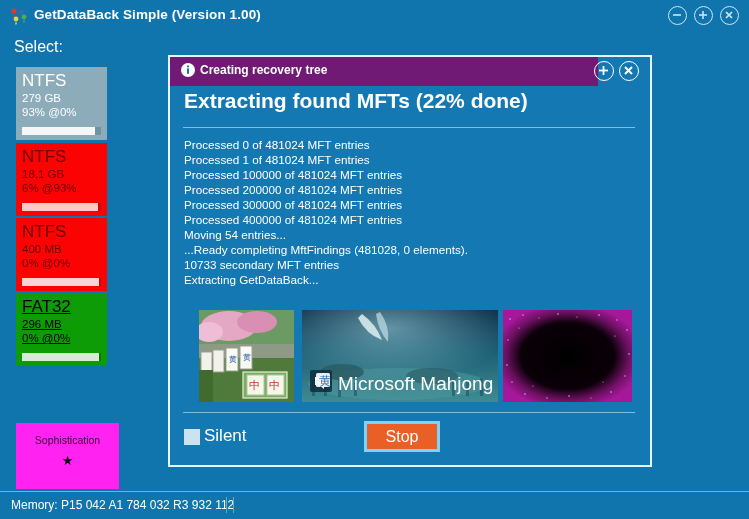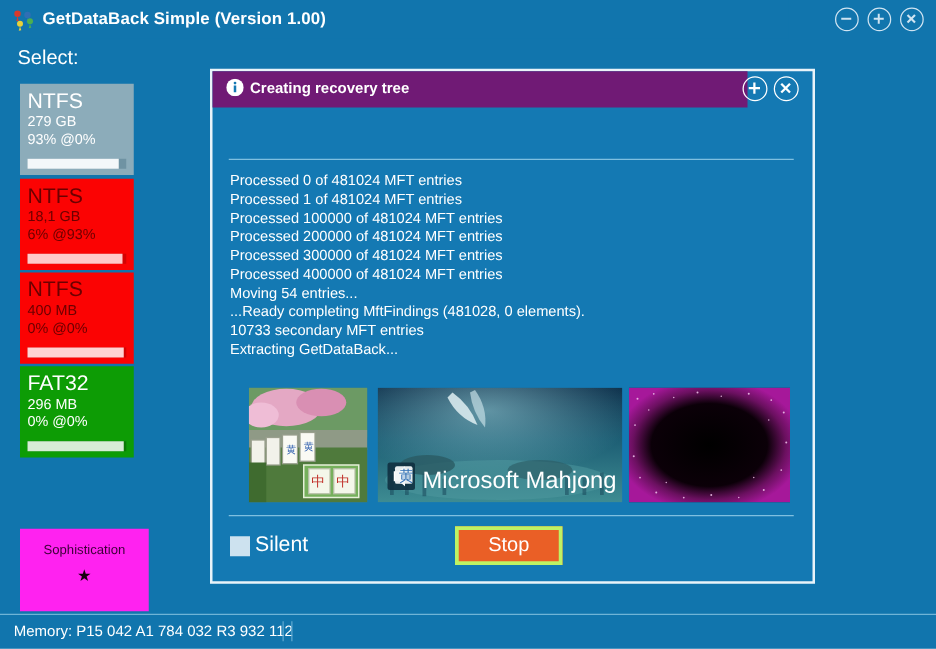--- a/index.html
+++ b/index.html
@@ -101,21 +101,21 @@
   #tile-1 .fs, #tile-1 .sz, #tile-1 .pc { color: #6b0101; }
   #tile-1 .bar-outer { background: #d40202; }
   #tile-1 .bar-inner { background: #ffc9c9; }
 
   #tile-2 { top: 218px; height: 73px; background: #fb0303; }
   #tile-2 .fs, #tile-2 .sz, #tile-2 .pc { color: #6b0101; }
   #tile-2 .bar-outer { background: #d40202; }
   #tile-2 .bar-inner { background: #ffd2d2; }
 
   #tile-3 { top: 293px; height: 73px; background: #0d9c05; }
-  #tile-3 .fs, #tile-3 .sz, #tile-3 .pc { color: #ffffff; }
+  #tile-3 .fs, #tile-3 .sz, #tile-3 .pc { color: #000000; text-decoration: underline; }
   #tile-3 .bar-outer { background: #0a7a04; }
   #tile-3 .bar-inner { background: #d7ecd5; }
 
   #tile-extra {
     position: absolute;
     left: 16px; top: 423px;
     width: 103px; height: 66px;
     background: #ff22f0;
     box-sizing: border-box;
     text-align: center;
@@ -230,23 +230,23 @@
   }
   #silent-label {
     position: absolute;
     left: 34px; top: 7px;
     font-size: 17px;
     color: #ffffff;
   }
   #stop-button {
     position: absolute;
     left: 194px; top: 2px;
-    width: 86px; height: 31px;
+    width: 76px; height: 31px;
     background: #ea5f26;
-    border: 3px solid #bef264;
+    border: 3px solid #7dd3fc;
     box-sizing: border-box;
     color: #ffffff;
     font-size: 16px;
     text-align: center;
     line-height: 25px;
     cursor: pointer;
   }
 
   
   #statusbar {
@@ -373,20 +373,21 @@
         </svg>
       </div>
       <div class="dlgcircle" id="dlg-close">
         <svg width="17" height="17" viewBox="0 0 17 17">
           <line x1="5" y1="5" x2="12" y2="12" stroke="#ffffff" stroke-width="1.9"></line>
           <line x1="12" y1="5" x2="5" y2="12" stroke="#ffffff" stroke-width="1.9"></line>
         </svg>
       </div>
     </div>
 
+    <div id="dlg-heading">Extracting found MFTs (22% done)</div>
 
     <div class="hsep" id="sep-top"></div>
 
     <div id="log">
         <div class="logline">Processed 0 of 481024 MFT entries</div>
         <div class="logline">Processed 1 of 481024 MFT entries</div>
         <div class="logline">Processed 100000 of 481024 MFT entries</div>
         <div class="logline">Processed 200000 of 481024 MFT entries</div>
         <div class="logline">Processed 300000 of 481024 MFT entries</div>
         <div class="logline">Processed 400000 of 481024 MFT entries</div>

